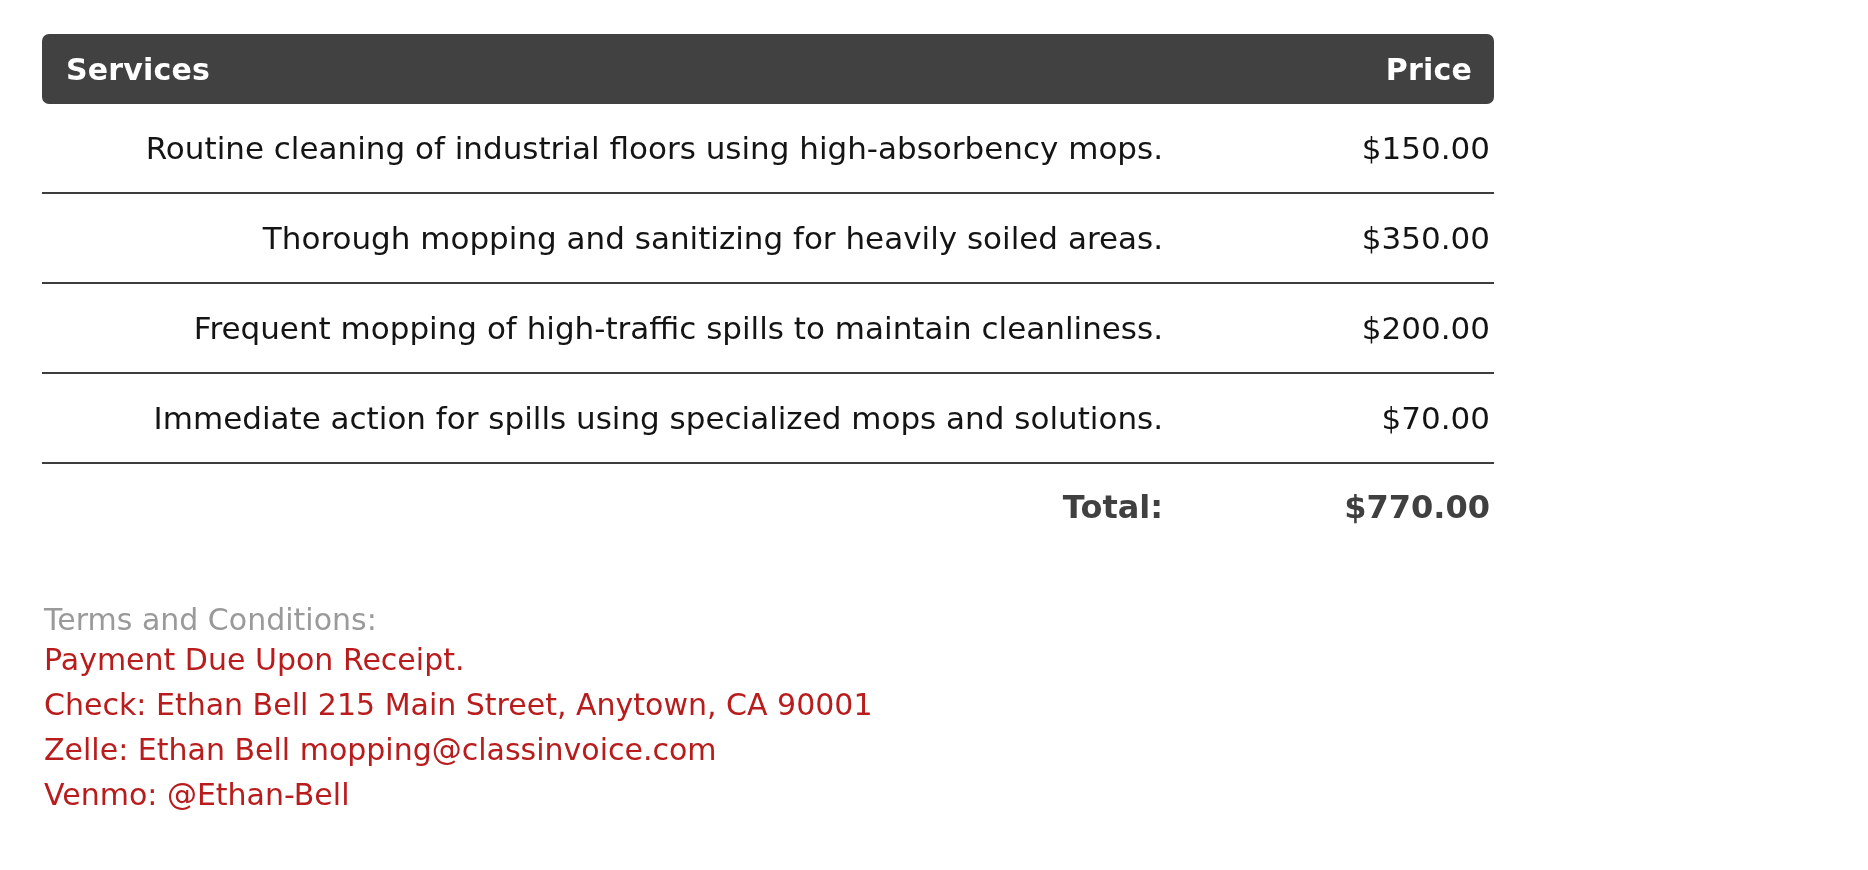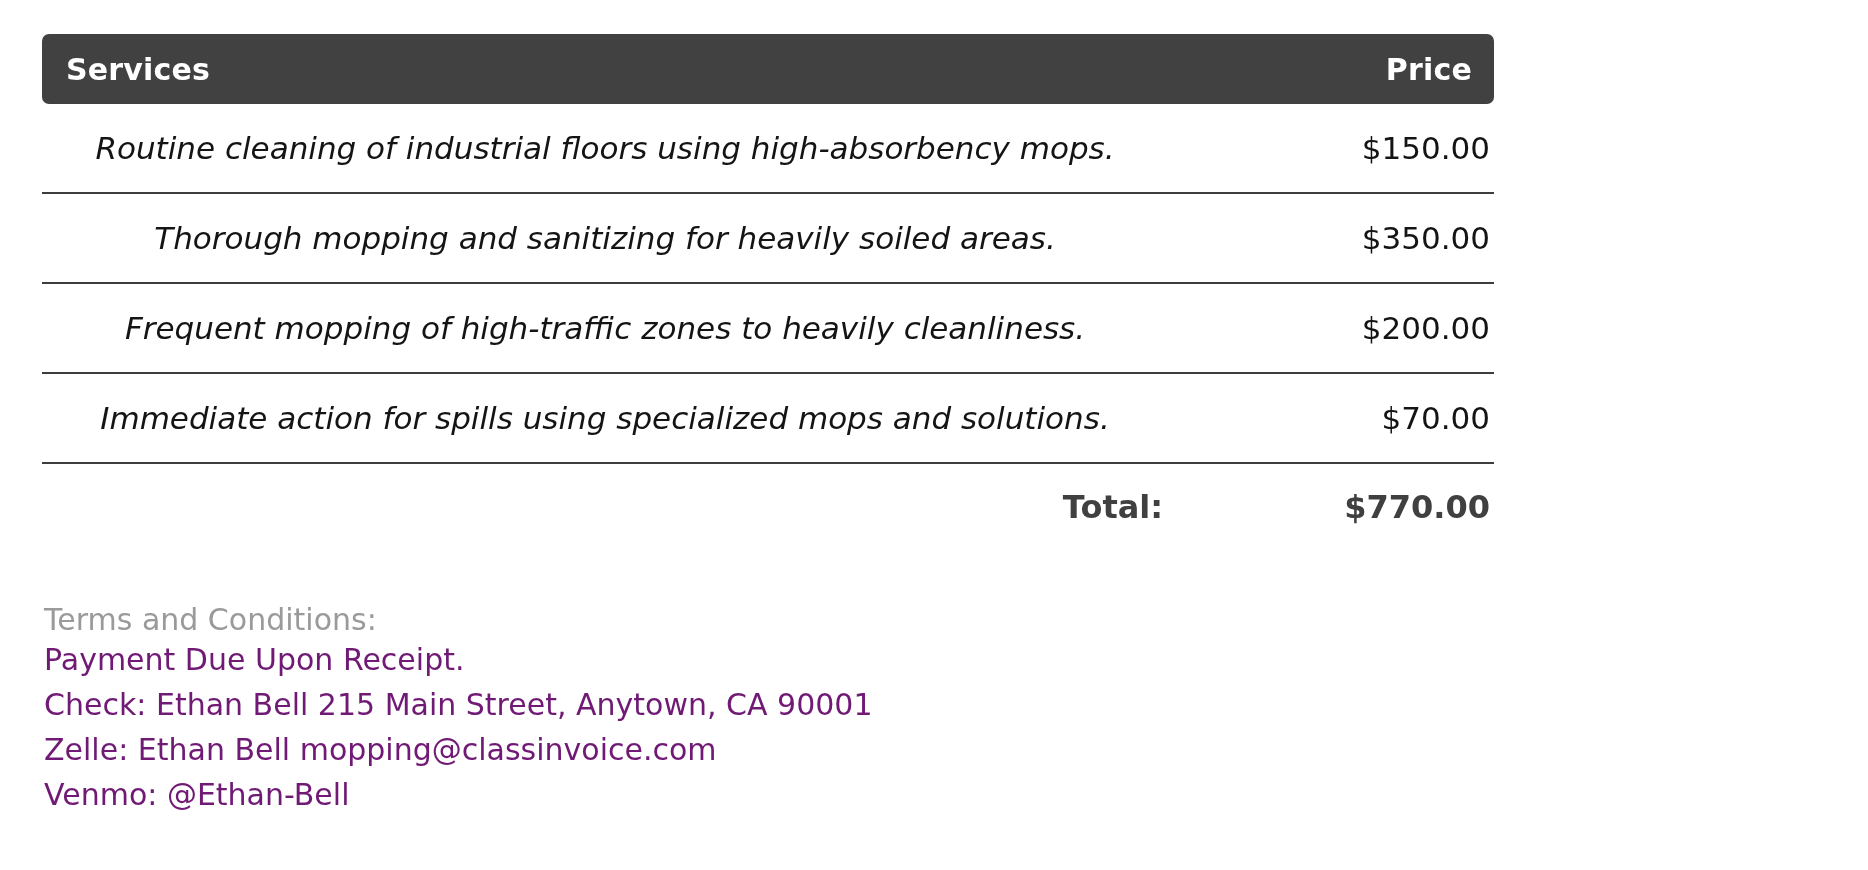--- a/index.html
+++ b/index.html
@@ -56,23 +56,22 @@
   }
 
   .item-row td {
     height: 88px;
     font-size: 31px;
     font-weight: normal;
     border-bottom: 2px solid #3d3d3d;
     color: #141414;
   }
   .item-row td.col-service {
-    text-align: center;
+    text-align: right;
     padding-left: 5px;
-    font-style: italic;
   }
   .item-row td.col-price {
     text-align: right;
     padding-right: 4px;
     white-space: nowrap;
   }
 
   .total-row td {
     height: 86px;
     font-size: 32px;
@@ -97,21 +96,21 @@
   .terms {
     margin-top: 52px;
     padding-left: 2px;
   }
   .terms-title {
     font-size: 30px;
     color: #9a9a9a;
   }
   .terms-line {
     font-size: 30px;
-    color: #701a75;
+    color: #b91c1c;
     line-height: 1.5;
   }
 </style>
 </head>
 <body>
 
 <div class="page">
 
   <table class="invoice-table">
     <thead>
@@ -123,21 +122,21 @@
     <tbody>
       <tr class="item-row">
         <td class="col-service">Routine cleaning of industrial floors using high-absorbency mops.</td>
         <td class="col-price">$150.00</td>
       </tr>
       <tr class="item-row">
         <td class="col-service">Thorough mopping and sanitizing for heavily soiled areas.</td>
         <td class="col-price">$350.00</td>
       </tr>
       <tr class="item-row">
-        <td class="col-service">Frequent mopping of high-traffic zones to heavily cleanliness.</td>
+        <td class="col-service">Frequent mopping of high-traffic spills to maintain cleanliness.</td>
         <td class="col-price">$200.00</td>
       </tr>
       <tr class="item-row">
         <td class="col-service">Immediate action for spills using specialized mops and solutions.</td>
         <td class="col-price">$70.00</td>
       </tr>
       <tr class="total-row">
         <td class="col-service">Total:</td>
         <td class="col-price">$770.00</td>
       </tr>

